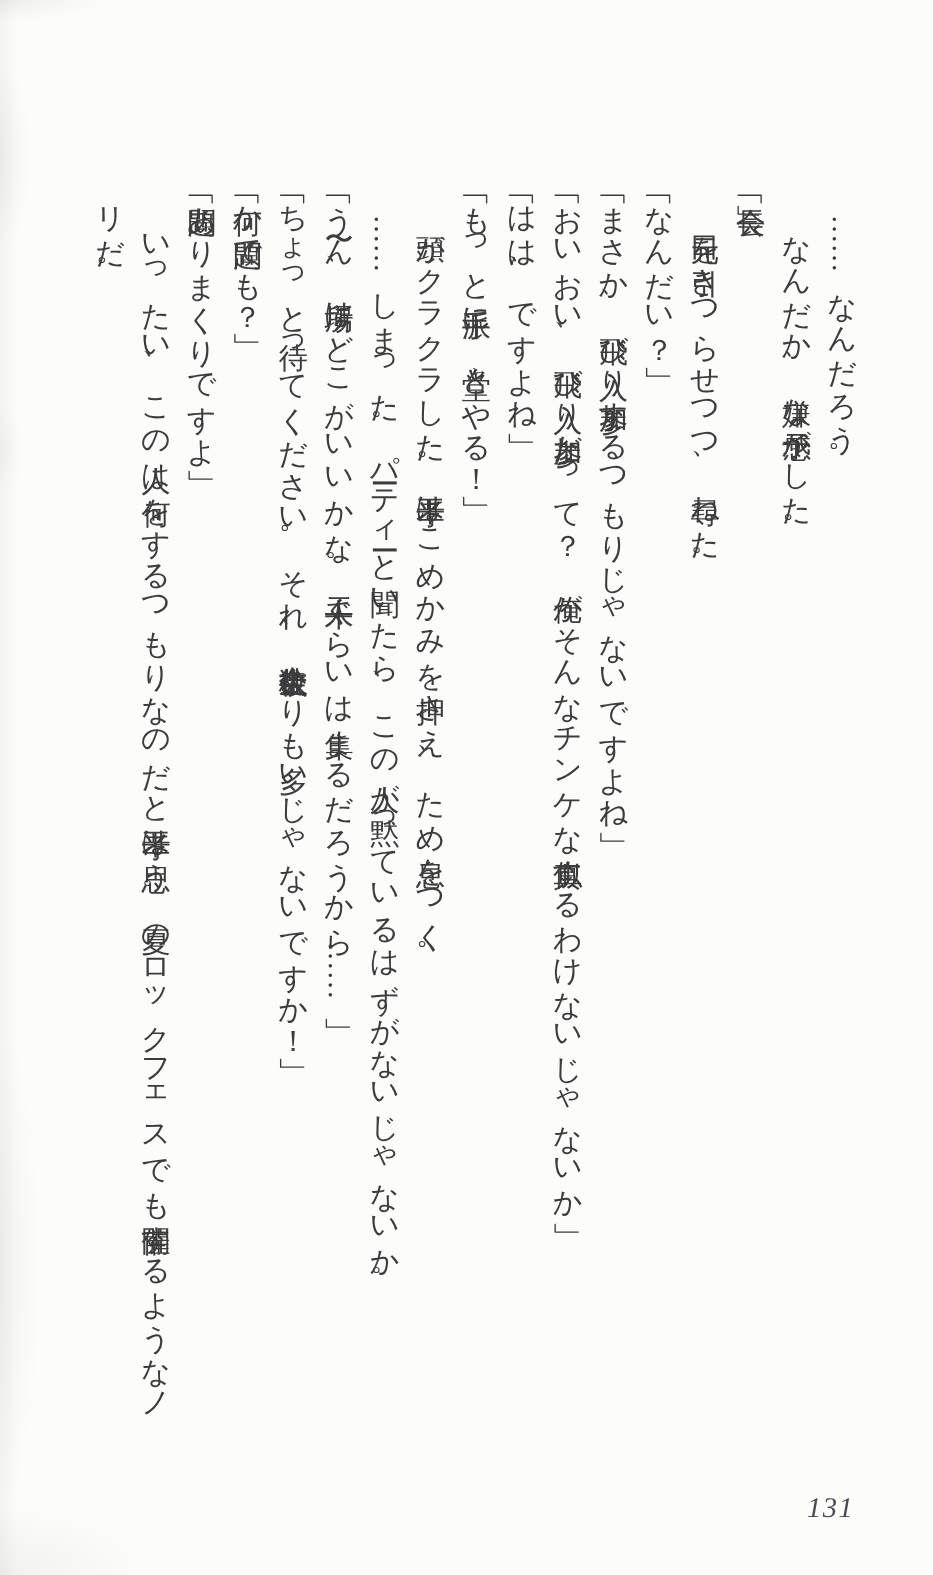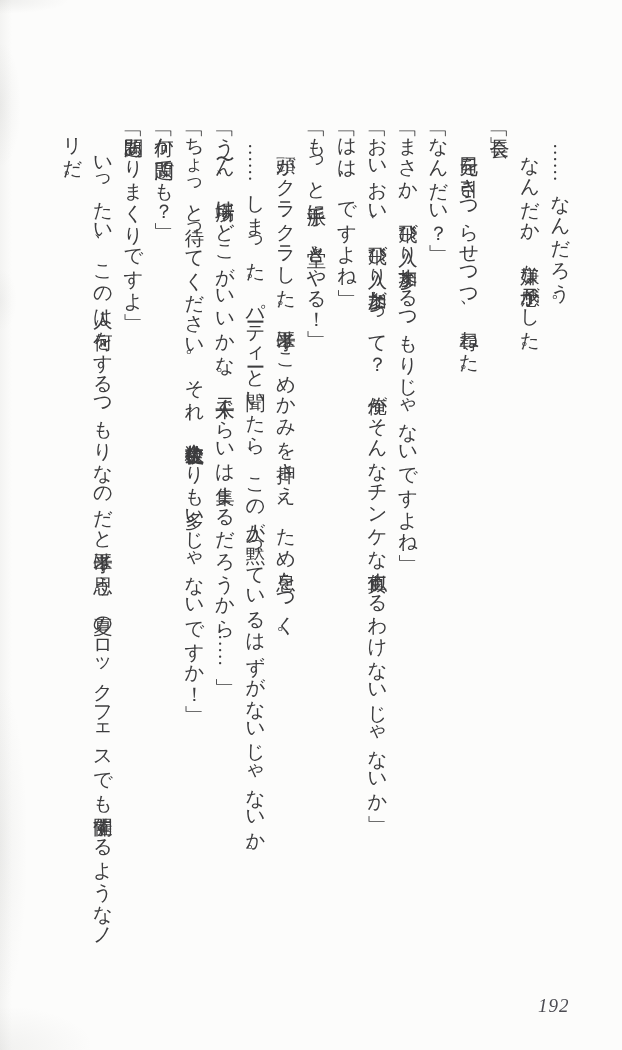--- a/index.html
+++ b/index.html
@@ -98,20 +98,20 @@
       <p>「はは、ですよね」</p>
       <p>「もっと派手に、堂々とやる！」</p>
       <p class="indent">頭がクラクラした。孝平はこめかみを押さえ、ため息をつく。</p>
       <p class="indent">……しまった。パーティーと聞いたら、この人が黙っているはずがないじゃないか。</p>
       <p>「う〜ん、場所はどこがいいかな。二千人ぐらいは集まるだろうから……」</p>
       <p>「ちょっと待ってください。それ、全校生徒数よりも多いじゃないですか！」</p>
       <p>「何か問題でも？」</p>
       <p>「問題ありまくりですよ」</p>
       <p class="indent">いったい、この人は何をするつもりなのだと孝平は思う。夏のロックフェスでも開催するようなノリだ。</p>
     </div>
-  <div class="page-number">192</div>
+  <div class="page-number">131</div>
   <div class="edge-left"></div>
   <div class="edge-patch patch-topleft"></div>
   <div class="edge-patch patch-upper"></div>
   <div class="edge-patch patch-mid"></div>
   <div class="edge-patch patch-lower"></div>
   <div class="edge-patch patch-bottomleft"></div>
 </div>
 
 </body></html>

